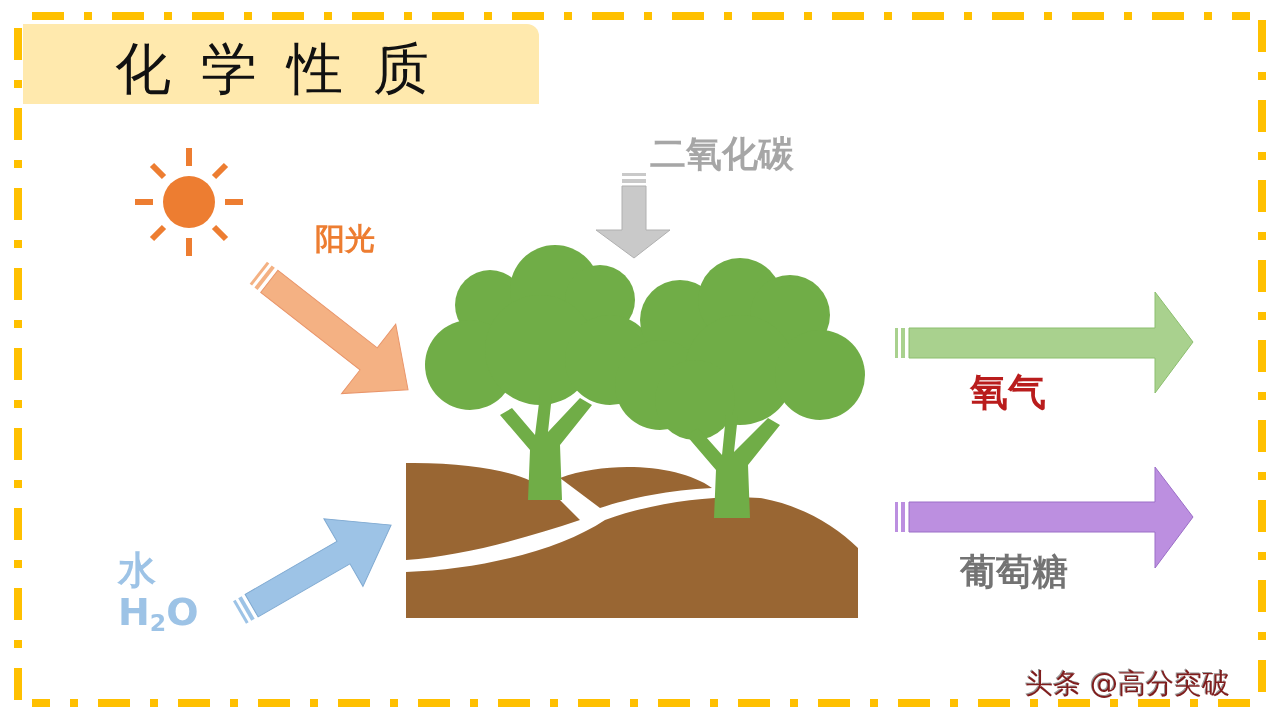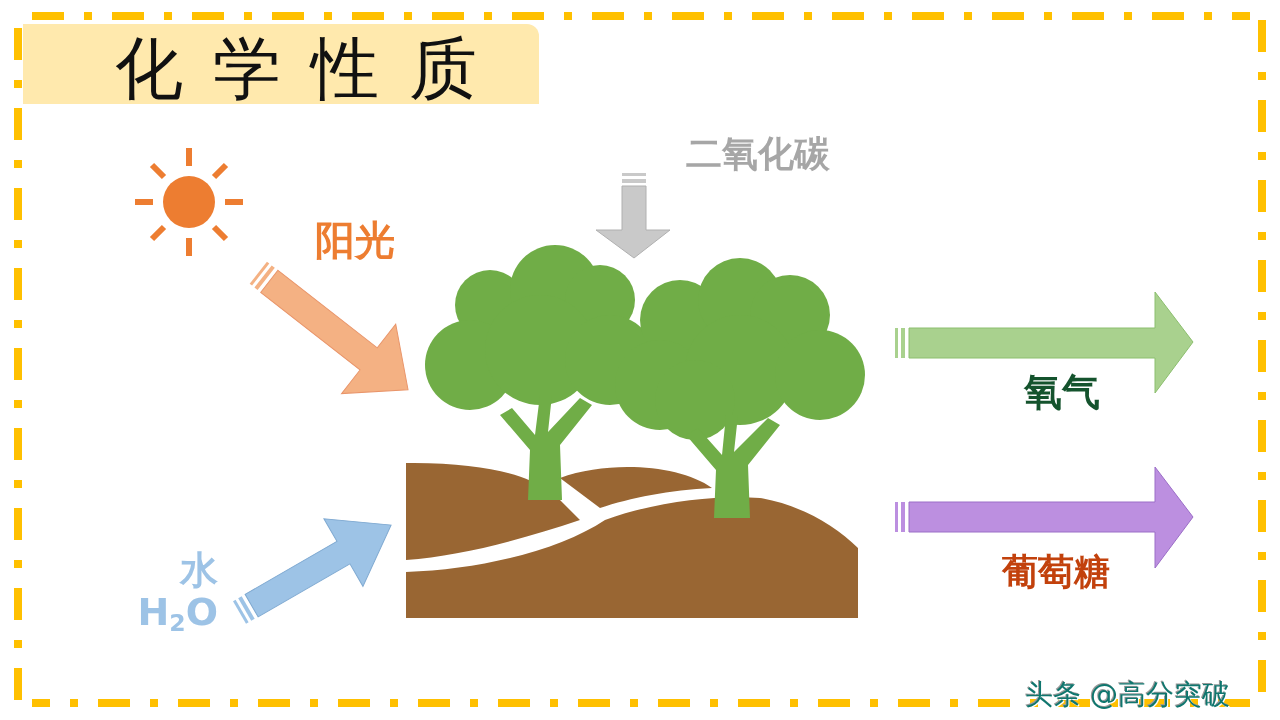--- a/index.html
+++ b/index.html
@@ -8,37 +8,36 @@
       position: relative; overflow: hidden;
       font-family: "DejaVu Sans", "Liberation Sans", sans-serif;
     }
     .canvas { position: absolute; left: 0; top: 0; width: 1280px; height: 720px; }
     .title-box {
       position: absolute; left: 23px; top: 24px; width: 516px; height: 80px;
       background: #ffe9ad; border-top-right-radius: 12px;
     }
     .title-text {
       position: absolute; left: 115px; top: 34px; height: 70px;
-      font-size: 68px; letter-spacing: 30px; color: #111; font-weight: normal;
+      font-size: 56px; letter-spacing: 30px; color: #111; font-weight: normal;
       line-height: 70px;
     }
     .label {
-      position: absolute; font-weight: bold; text-align: right; line-height: 1.1;
+      position: absolute; font-weight: bold; text-align: left; line-height: 1.1;
       font-family: "DejaVu Sans", "Liberation Sans", sans-serif;
     }
     .label sub { font-size: 0.62em; vertical-align: -0.25em; }
-    .lbl-sun { left: 315px; top: 222px; font-size: 40px; color: #ed7d31; font-family: Liberation Mono, monospace; }
+    .lbl-sun { left: 315px; top: 222px; font-size: 30px; color: #ed7d31; }
     .lbl-co2 { left: 650px; top: 134px; font-size: 36px; color: #a6a6a6; width: 180px; }
-    .lbl-o2  { left: 970px; top: 372px; font-size: 38px; color: #14532d; width: 130px; }
-    .lbl-glu { left: 960px; top: 552px; font-size: 36px; color: #c2410c; width: 150px; }
+    .lbl-o2  { left: 970px; top: 372px; font-size: 38px; color: #b91c1c; width: 130px; }
+    .lbl-glu { left: 960px; top: 552px; font-size: 36px; color: #737373; width: 150px; }
     .lbl-h2o { left: 118px; top: 550px; font-size: 38px; color: #9dc3e6; width: 100px; }
     .watermark {
-      position: absolute; left: 1025px; top: 665px; font-size: 28px; color: #0f766e;
+      position: absolute; left: 1025px; top: 665px; font-size: 28px; color: #7f1d1d;
       text-shadow: 1px 1px 0 #fff, -1px -1px 0 #999;
-      margin-top: 11px;
     }
   </style>
 </head>
 <body>
 
 <svg class="canvas" viewBox="0 0 1280 720" xmlns="http://www.w3.org/2000/svg">
 
   <g fill="none" stroke="#ffc000" stroke-width="8" stroke-dasharray="32 20 8 20">
     <line x1="32" y1="16" x2="1250" y2="16"></line>
     <line x1="1262" y1="20" x2="1262" y2="700"></line>

